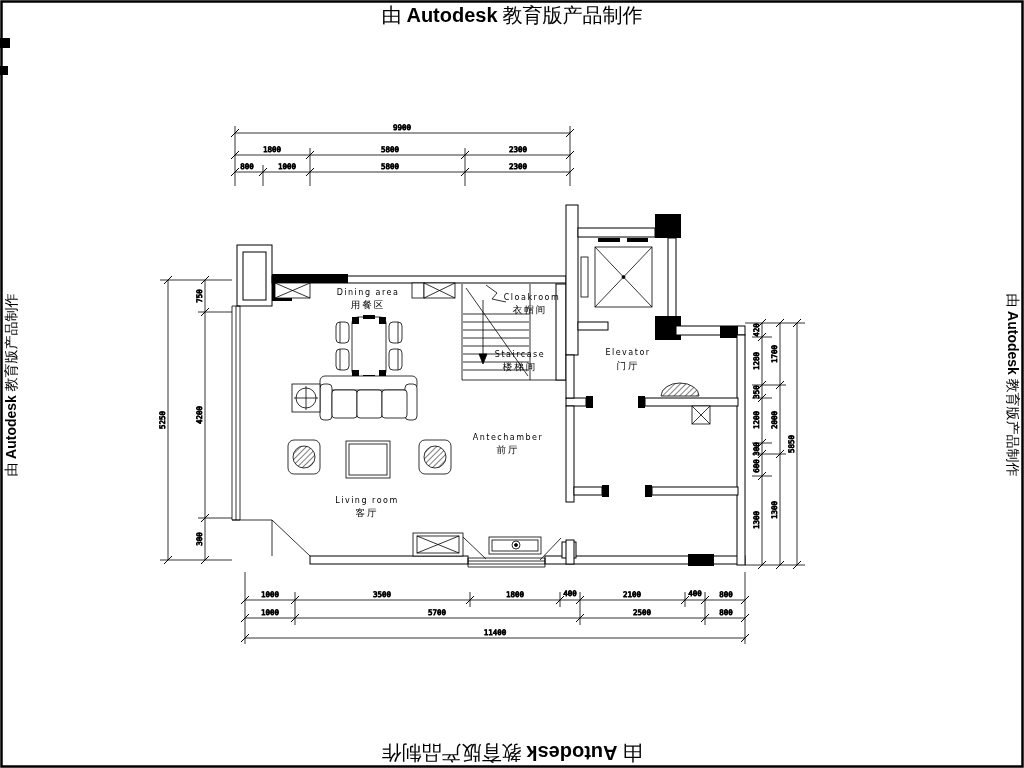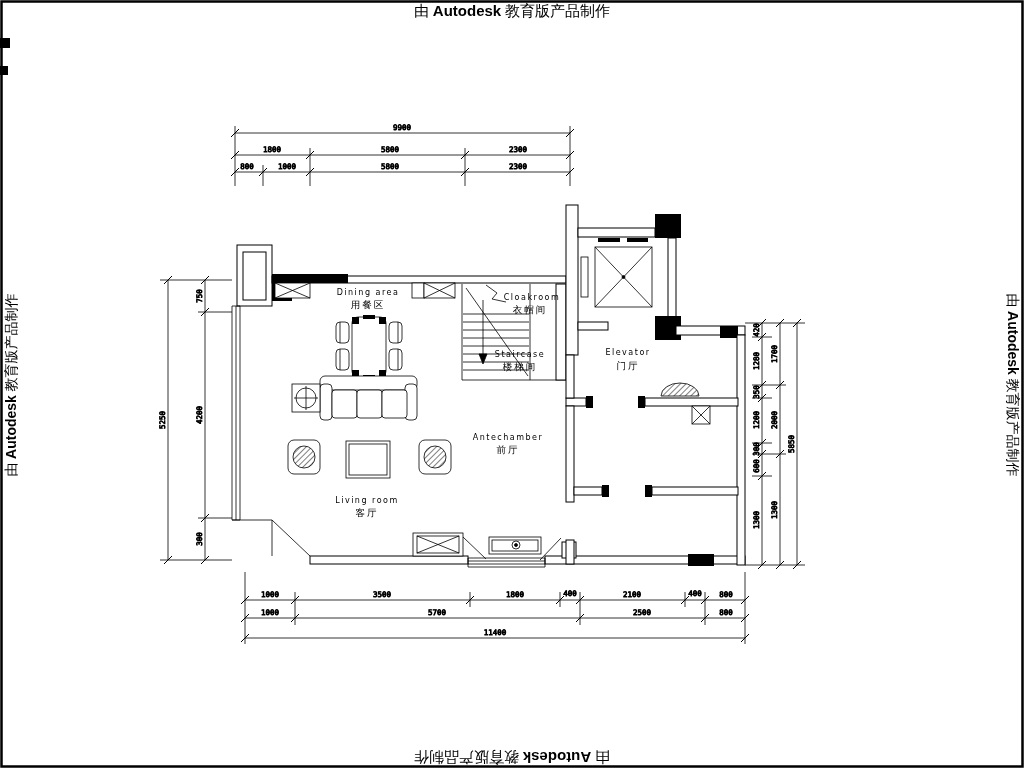--- a/index.html
+++ b/index.html
@@ -1,19 +1,19 @@
 <!DOCTYPE html>
 <html><head>
 <meta charset="utf-8">
 <style>
   html,body{margin:0;padding:0;background:#fff;}
   #sheet{position:relative;width:1024px;height:768px;background:#fff;overflow:hidden;
          font-family:"DejaVu Sans",sans-serif;color:#000;}
   svg{position:absolute;left:0;top:0;}
-  .wm{position:absolute;white-space:nowrap;font-size:15px;color:#000;
+  .wm{position:absolute;white-space:nowrap;font-size:20px;color:#000;
       font-family:"Liberation Serif","DejaVu Serif",serif;}
   .wm b{font-family:"Liberation Sans","DejaVu Sans",sans-serif;}
   .wm-top{left:512px;top:2px;transform:translateX(-50%);}
   .wm-bottom{left:512px;bottom:2px;transform:translateX(-50%) rotate(180deg);}
   .wm-left{left:12px;top:385px;font-size:14px;transform:translate(-50%,-50%) rotate(-90deg);}
   .wm-right{left:1012px;top:385px;font-size:14px;transform:translate(-50%,-50%) rotate(90deg);}
   .dim{font:7.5px "DejaVu Sans Mono",monospace;fill:#000;}
   .lab{font:8px "DejaVu Sans",sans-serif;letter-spacing:1.5px;fill:#000;}
   .labzh{font:9.5px "DejaVu Sans",sans-serif;letter-spacing:2px;fill:#000;}
   .thin{stroke:#000;stroke-width:0.8;fill:none;}

